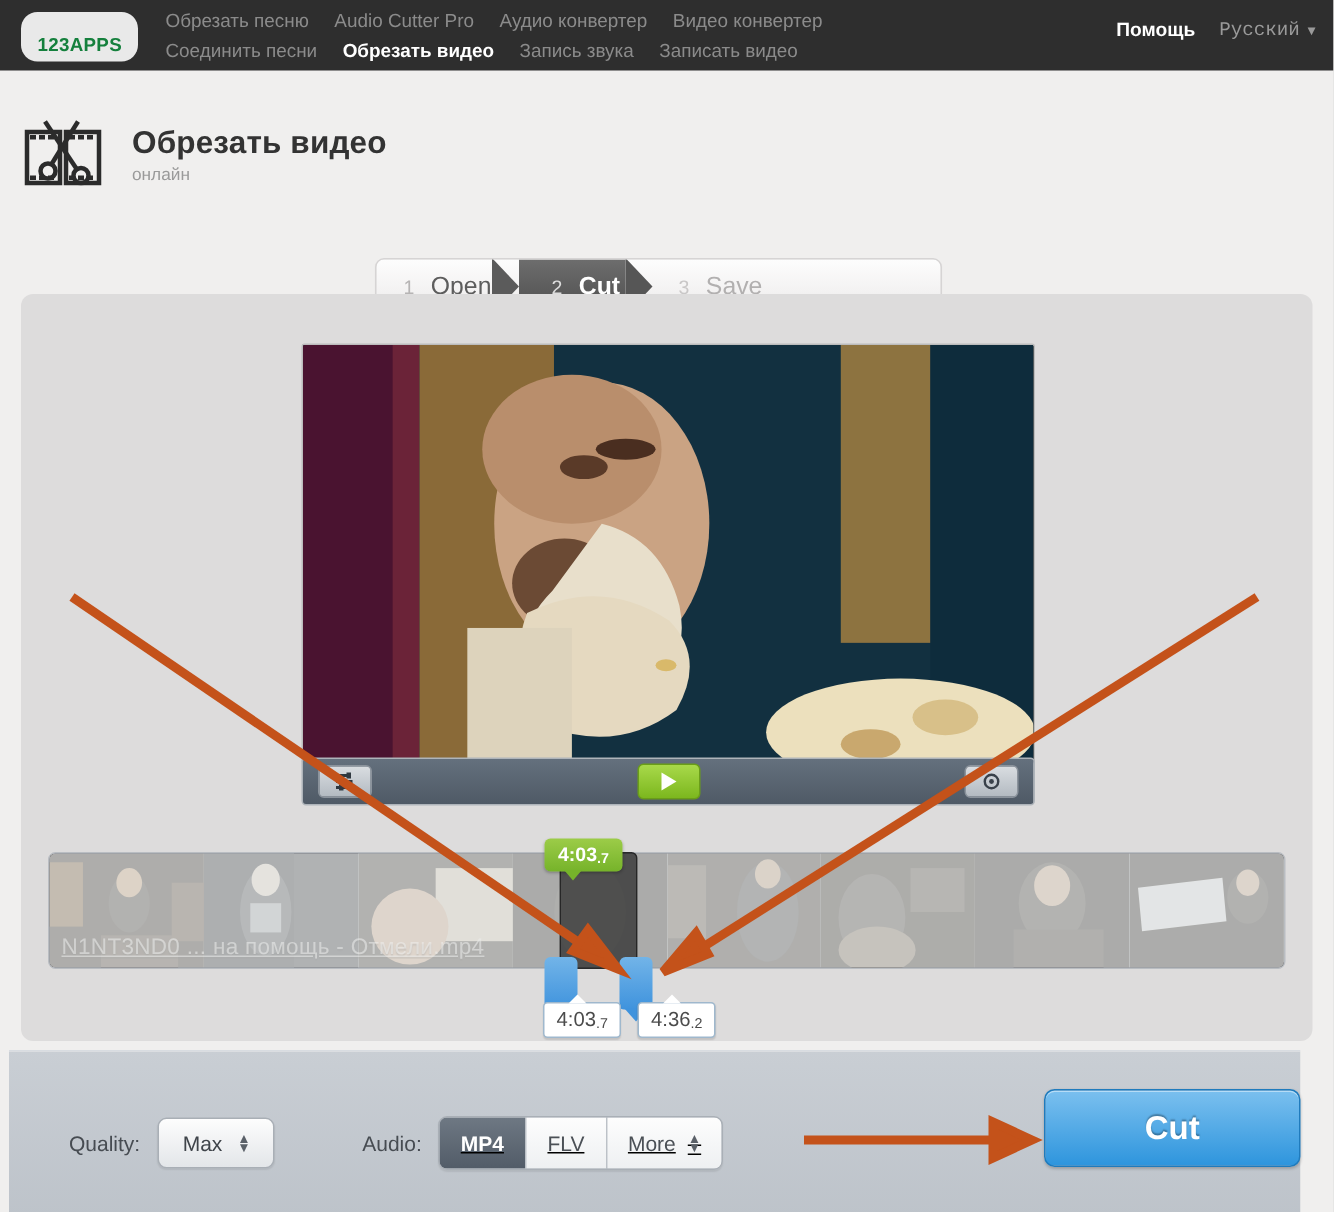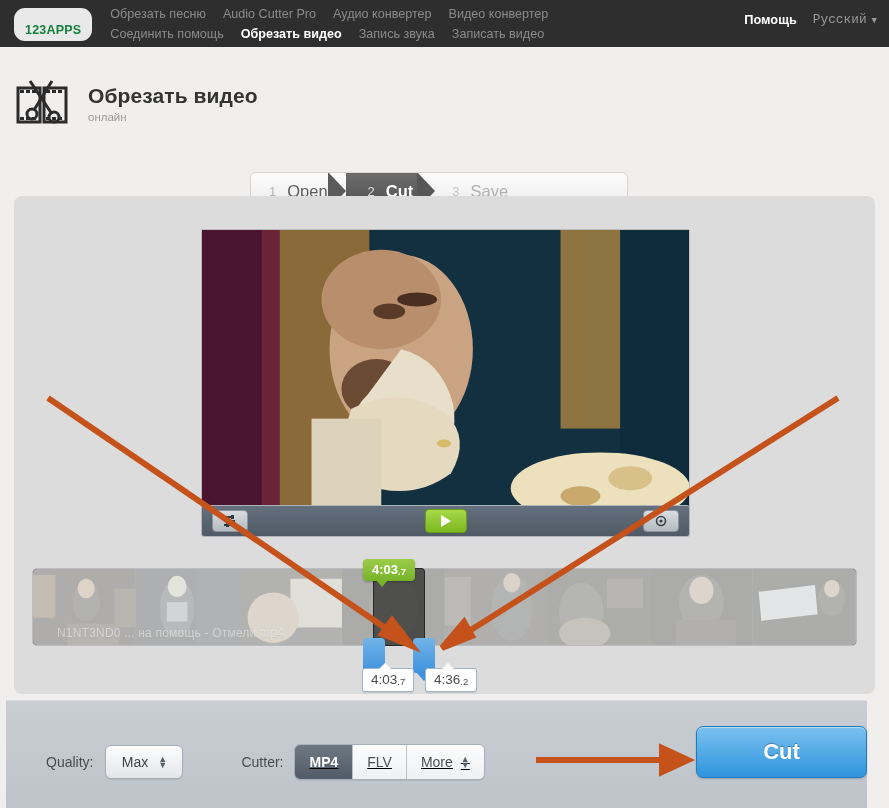--- a/index.html
+++ b/index.html
@@ -133,24 +133,24 @@
 
   
   #strip {
     position:absolute; left:32px; top:568px; width:825px; height:78px;
     background:#8c9199; border-radius:5px; overflow:hidden;
     border:1px solid #b9bdc2;
     display:flex;
   }
   .thumb { height:100%; flex:1 1 0; position:relative; }
   .strip-filename {
-    position:absolute; left:24px; bottom:5px;
-    font-size:12px; color:rgba(255,255,255,.55);
+    position:absolute; left:8px; bottom:5px;
+    font-size:15px; color:rgba(255,255,255,.55);
     text-shadow: 0 1px 1px rgba(0,0,0,.4);
-    white-space:nowrap; letter-spacing:.2px;
+    white-space:nowrap; letter-spacing:.2px;text-decoration:underline;
   }
   .strip-veil {
     position:absolute; left:0; top:0; right:0; bottom:0;
     background: rgba(232,233,231,.72);
     pointer-events:none;
   }
   
   #selection {
     position:absolute; top:568px; left:373px; width:52px; height:78px;
     background: rgba(0,0,0,.55);
@@ -257,21 +257,21 @@
 </head>
 <body>
 
 <div id="topnav">
   <div class="logo">123APPS</div>
   <div class="navlinks">
     <a href="#">Обрезать песню</a>
     <a href="#">Audio Cutter Pro</a>
     <a href="#">Аудио конвертер</a>
     <a href="#">Видео конвертер</a>
-    <a href="#">Соединить помощь</a>
+    <a href="#">Соединить песни</a>
     <a href="#" class="active">Обрезать видео</a>
     <a href="#">Запись звука</a>
     <a href="#">Записать видео</a>
   </div>
   <div class="navright">
     <a href="#" class="help">Помощь</a>
     <a href="#" class="lang">
       <span>Русский</span>
       <span class="caret">▼</span>
     </a>
@@ -455,21 +455,21 @@
 
 <div id="bottombar">
   <span class="label" id="quality-label">Quality:</span>
   <div class="select-btn">
     <span>Max</span>
     <span class="updown">
         <span>▲</span>
         <span>▼</span>
       </span>
   </div>
-  <span class="label" id="format-label">Cutter:</span>
+  <span class="label" id="format-label">Audio:</span>
   <div class="segmented">
     <div class="seg active">
       <span>MP4</span>
     </div>
     <div class="seg">
       <span>FLV</span>
     </div>
     <div class="seg">
       <span>More</span>
       <span class="updown">

